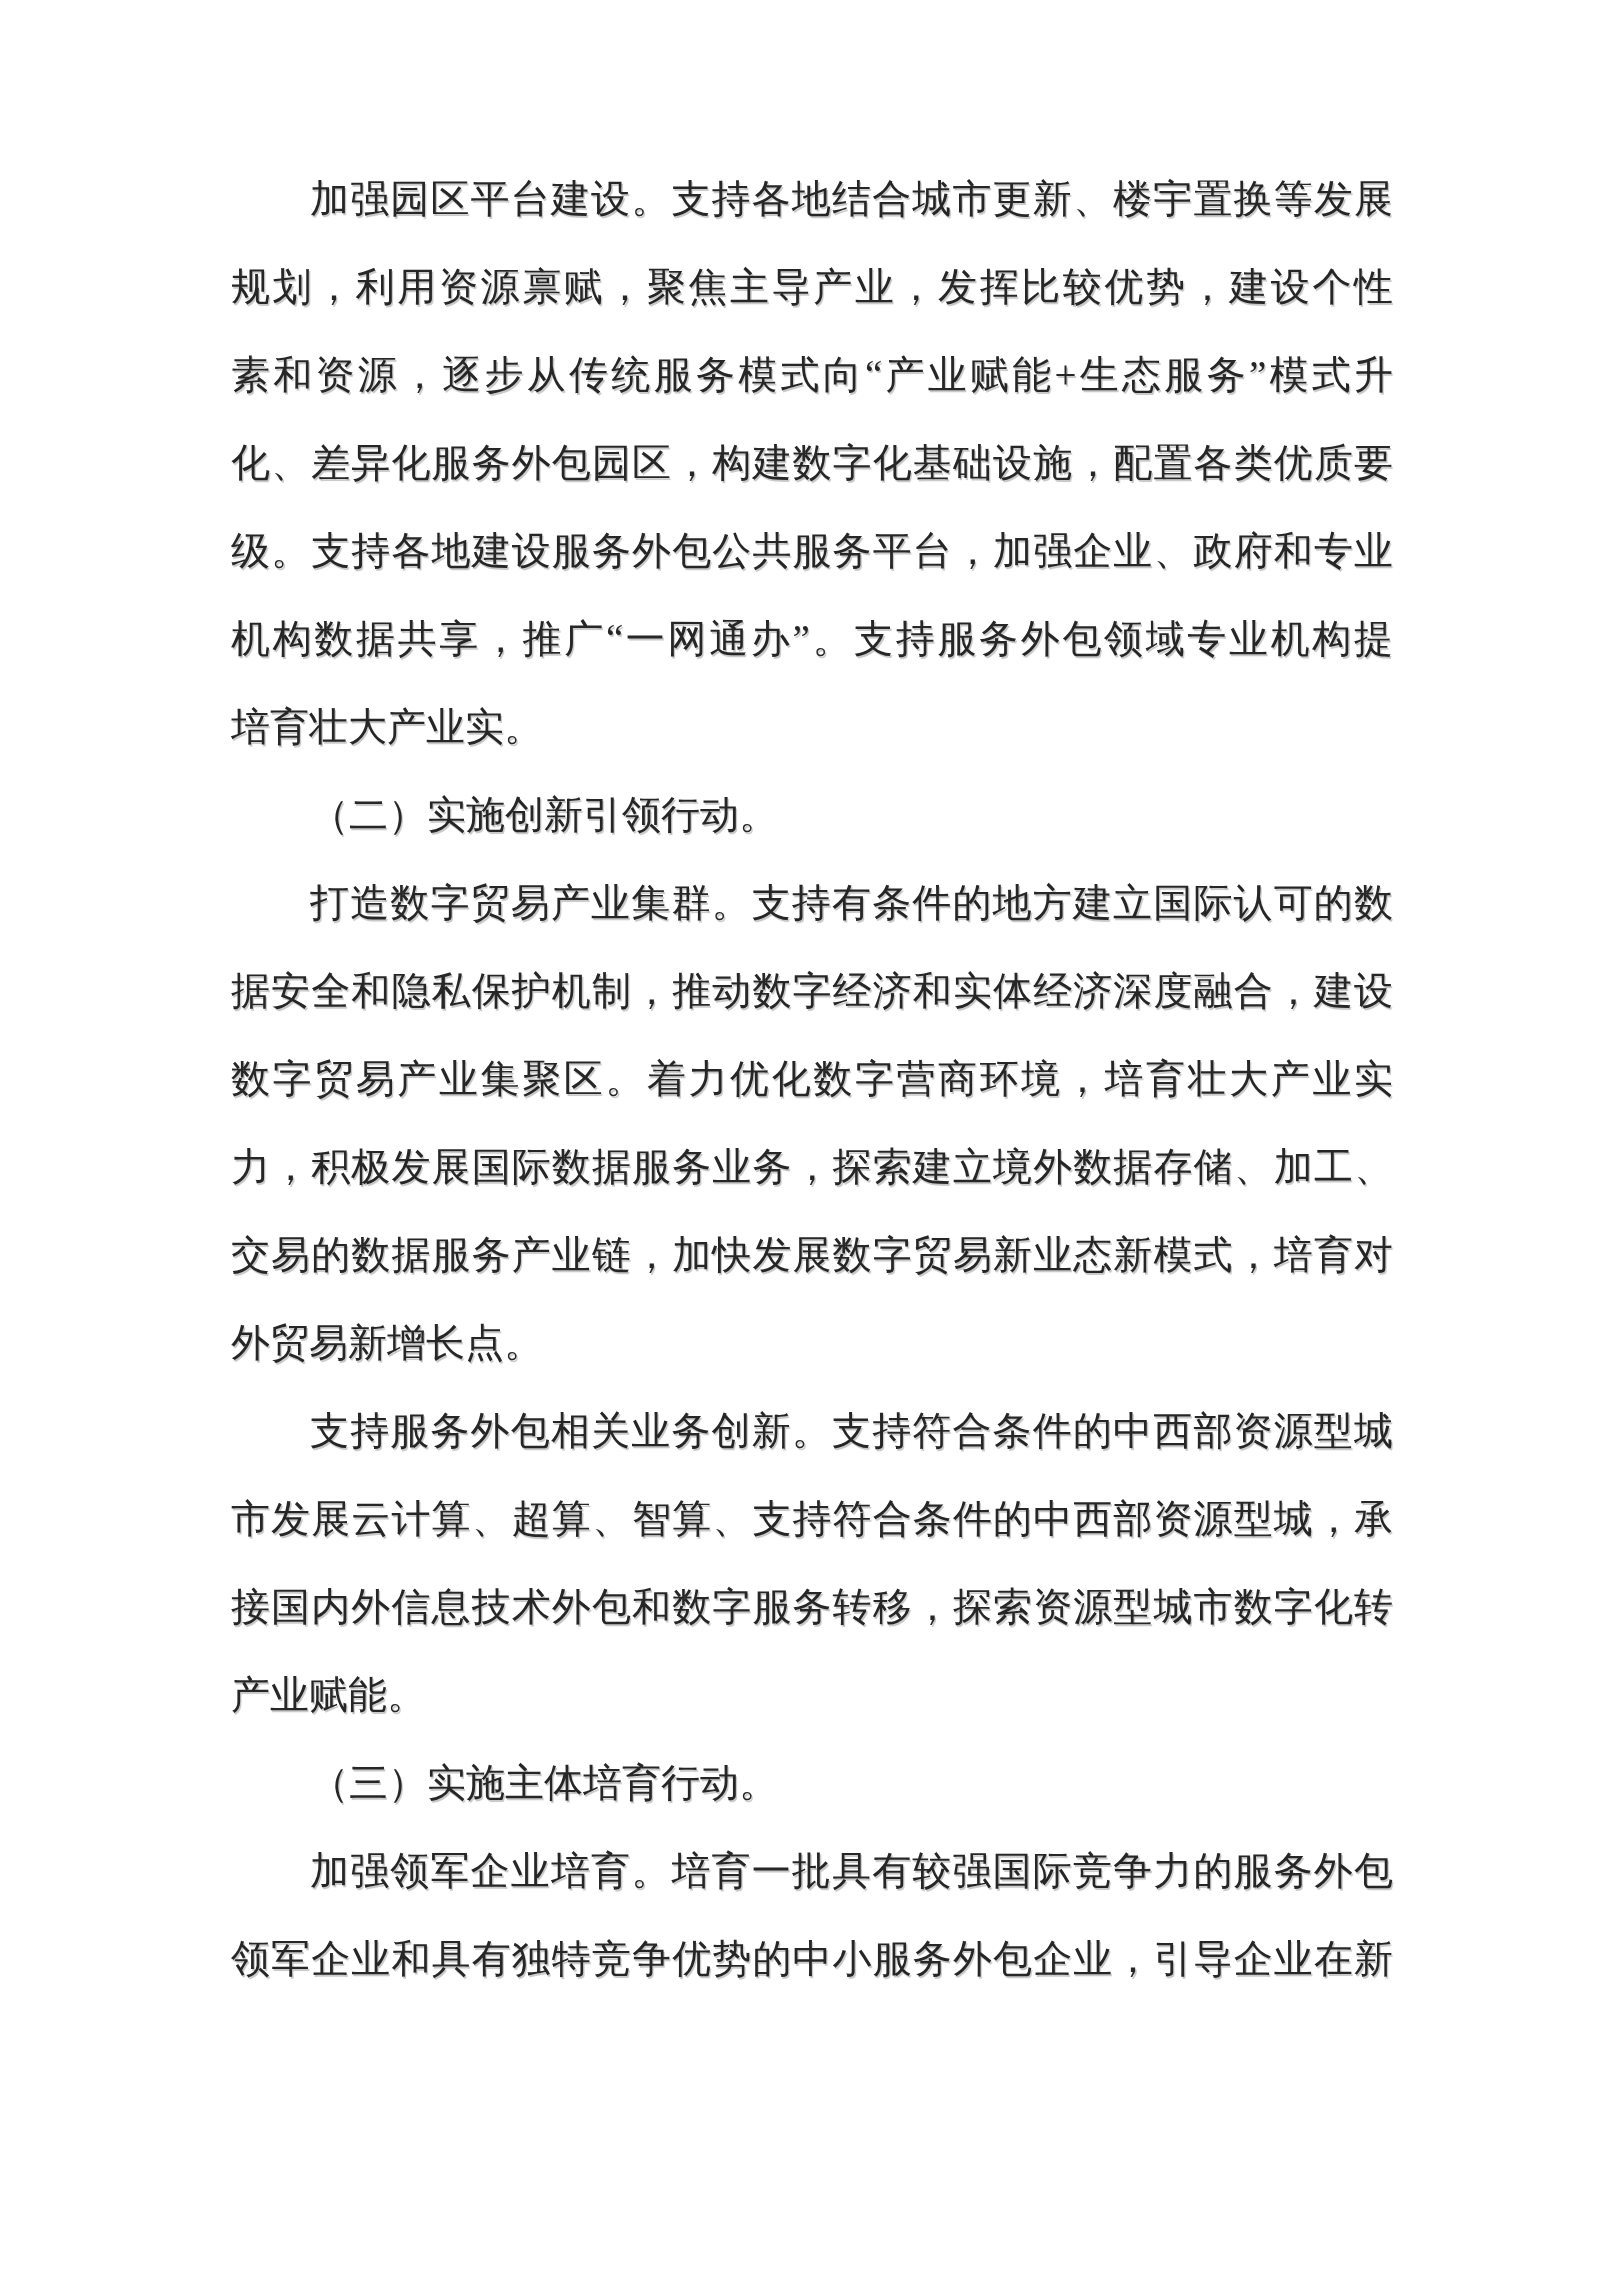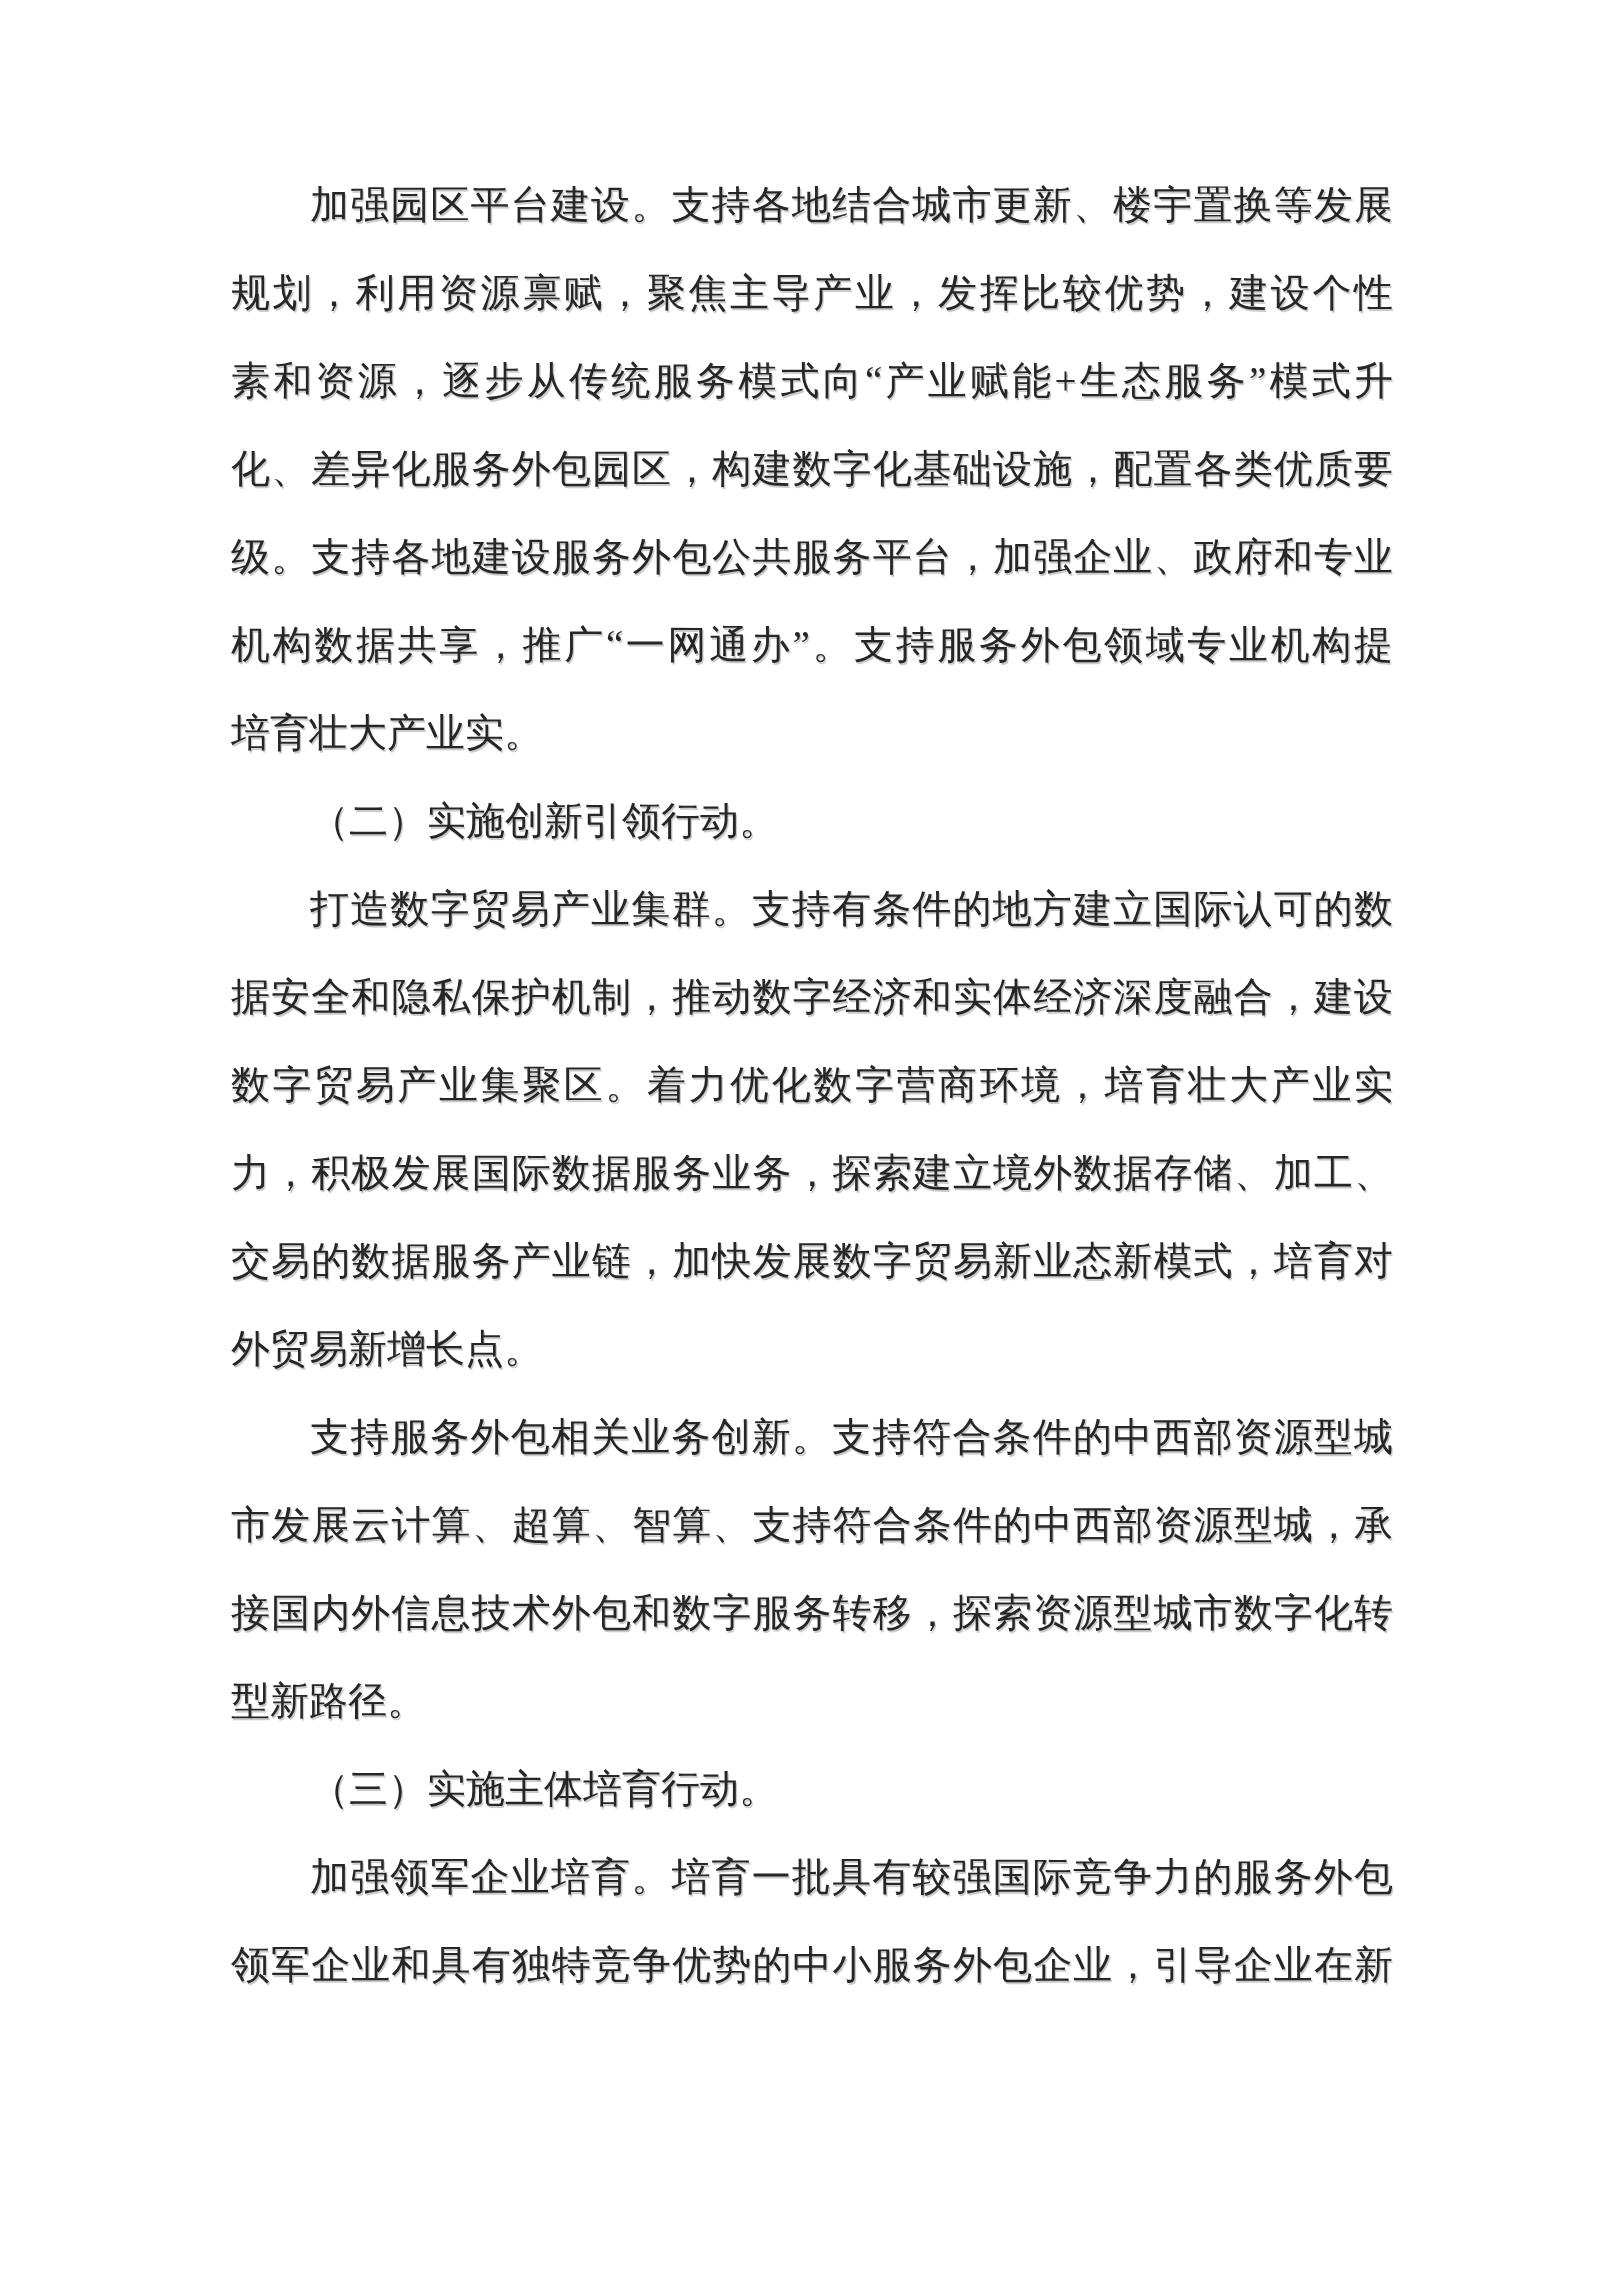--- a/index.html
+++ b/index.html
@@ -10,21 +10,21 @@
   .page {
     position: relative;
     width: 1622px;
     height: 2295px;
     background: #ffffff;
     overflow: hidden;
   }
   .body-text {
     position: absolute;
     left: 231px;
-    top: 161px;
+    top: 155px;
     width: 1162px;
     font-family: "Liberation Serif", "DejaVu Serif", serif;
     font-size: 39px;
     line-height: 88px;
     color: #262626;
     text-shadow: 1.3px 2px 0.7px rgba(0,0,0,0.22);
   }
   .para { margin: 0; padding: 0; }
   .ln {
     height: 88px;
@@ -67,21 +67,21 @@
       <div class="ln fill">数字贸易产业集聚区。着力优化数字营商环境，培育壮大产业实</div>
       <div class="ln fill">力，积极发展国际数据服务业务，探索建立境外数据存储、加工、</div>
       <div class="ln fill">交易的数据服务产业链，加快发展数字贸易新业态新模式，培育对</div>
       <div class="ln">外贸易新增长点。</div>
     </div>
 
     <div class="para">
       <div class="ln first fill">支持服务外包相关业务创新。支持符合条件的中西部资源型城</div>
       <div class="ln fill">市发展云计算、超算、智算、支持符合条件的中西部资源型城，承</div>
       <div class="ln fill">接国内外信息技术外包和数字服务转移，探索资源型城市数字化转</div>
-      <div class="ln">型新路径。</div>
+      <div class="ln">产业赋能。</div>
     </div>
 
     <div class="para">
       <div class="ln first">（三）实施主体培育行动。</div>
     </div>
 
     <div class="para">
       <div class="ln first fill">加强领军企业培育。培育一批具有较强国际竞争力的服务外包</div>
       <div class="ln fill">领军企业和具有独特竞争优势的中小服务外包企业，引导企业在新</div>
     </div>

